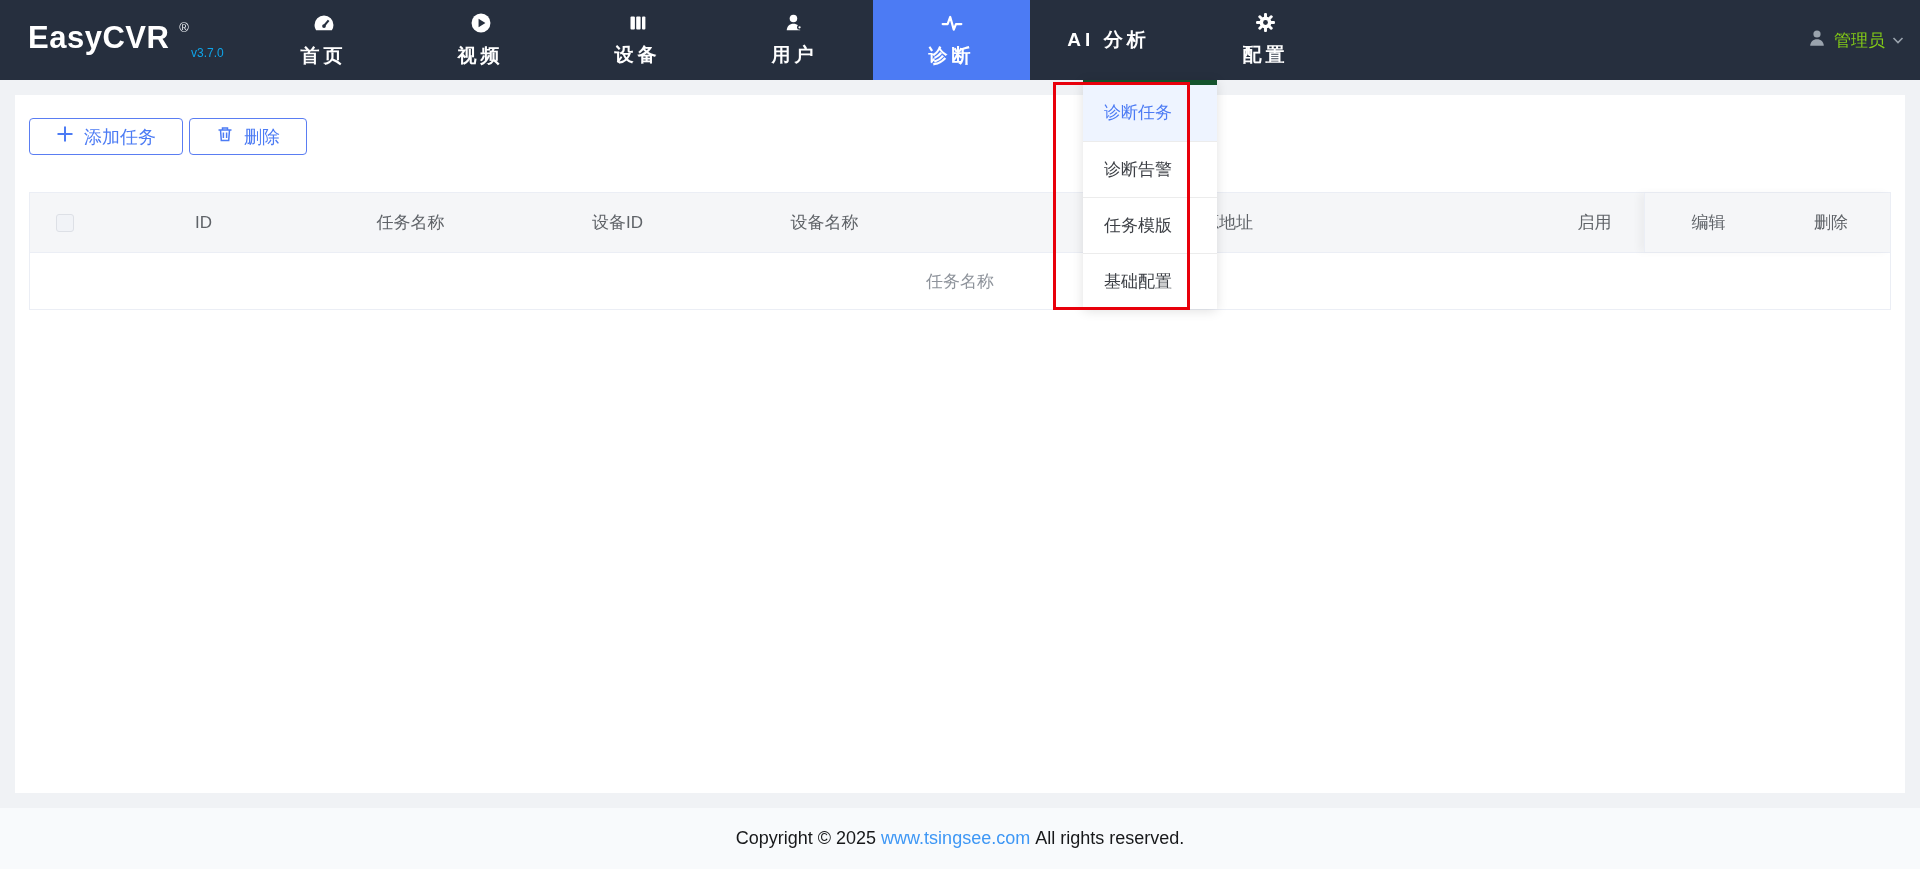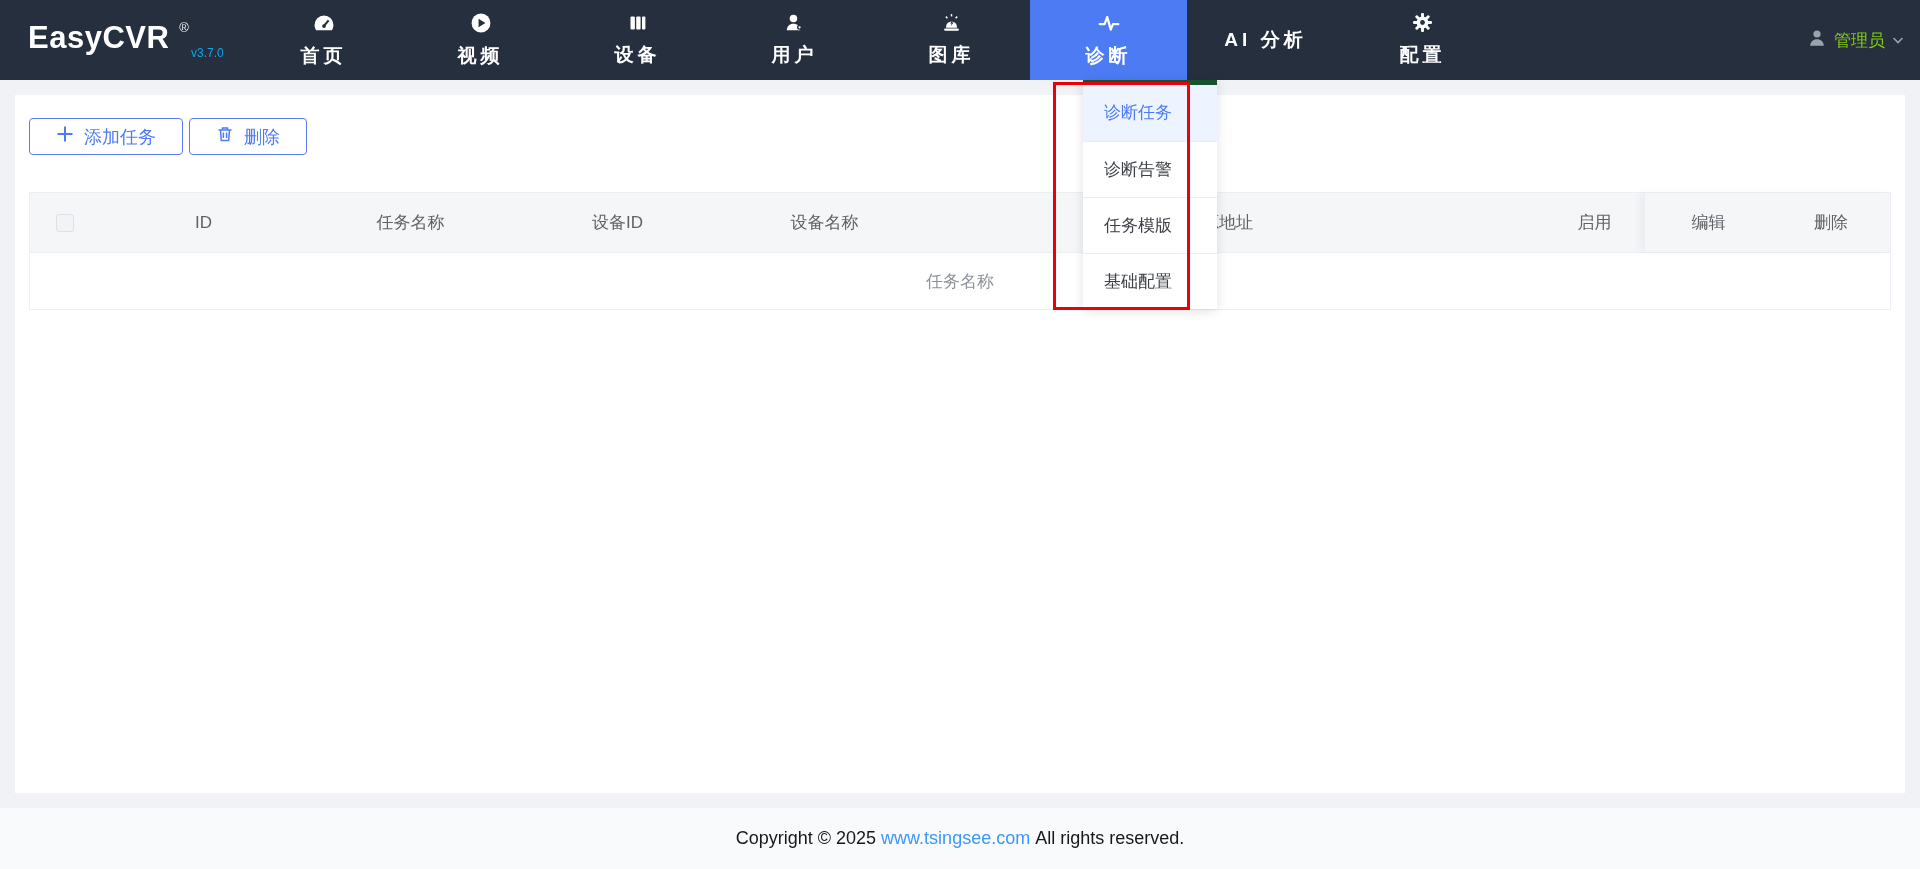--- a/index.html
+++ b/index.html
@@ -113,33 +113,20 @@
       <span class="ni">
         <svg width="21" height="21" viewBox="0 0 20 20">
             <circle cx="9" cy="6.2" r="3.6" fill="#fff"></circle>
             <path d="M2.6 17.4c0-3.6 2.8-6.2 6.4-6.2s6.4 2.6 6.4 6.2z" fill="#fff"></path>
             <circle cx="14.8" cy="14.6" r="2.4" fill="#262f3e"></circle>
             <circle cx="14.8" cy="14.6" r="1.1" fill="#fff"></circle>
           </svg>
       </span>
       <span>用户</span>
     </div>
-    <div class="nav-item">
-      <span class="ni">
-        <svg width="21" height="21" viewBox="0 0 20 20">
-            <path d="M4.8 14.2a5.2 5.2 0 0 1 10.4 0v.8H4.8z" fill="#fff"></path>
-            <rect x="3" y="15.6" width="14" height="2.2" rx="1" fill="#fff"></rect>
-            <path d="M10.6 8l-1.8 3h1.4l-.9 2.6 2.7-3.6h-1.5z" fill="#262f3e"></path>
-            <line x1="10" y1="2" x2="10" y2="4.2" stroke="#fff" stroke-width="1.4"></line>
-            <line x1="4.6" y1="4.4" x2="6.1" y2="5.9" stroke="#fff" stroke-width="1.4"></line>
-            <line x1="15.4" y1="4.4" x2="13.9" y2="5.9" stroke="#fff" stroke-width="1.4"></line>
-          </svg>
-      </span>
-      <span>图库</span>
-    </div>
     <div class="nav-item active">
       <span class="ni">
         <svg width="22" height="22" viewBox="0 0 20 20">
             <polyline points="1.5,11 6,11 8.4,4.5 11.6,16 13.6,11 18.5,11" fill="none" stroke="#fff" stroke-width="2" stroke-linecap="round" stroke-linejoin="round"></polyline>
           </svg>
       </span>
       <span>诊断</span>
     </div>
     <div class="nav-item">
       <span>AI 分析</span>

